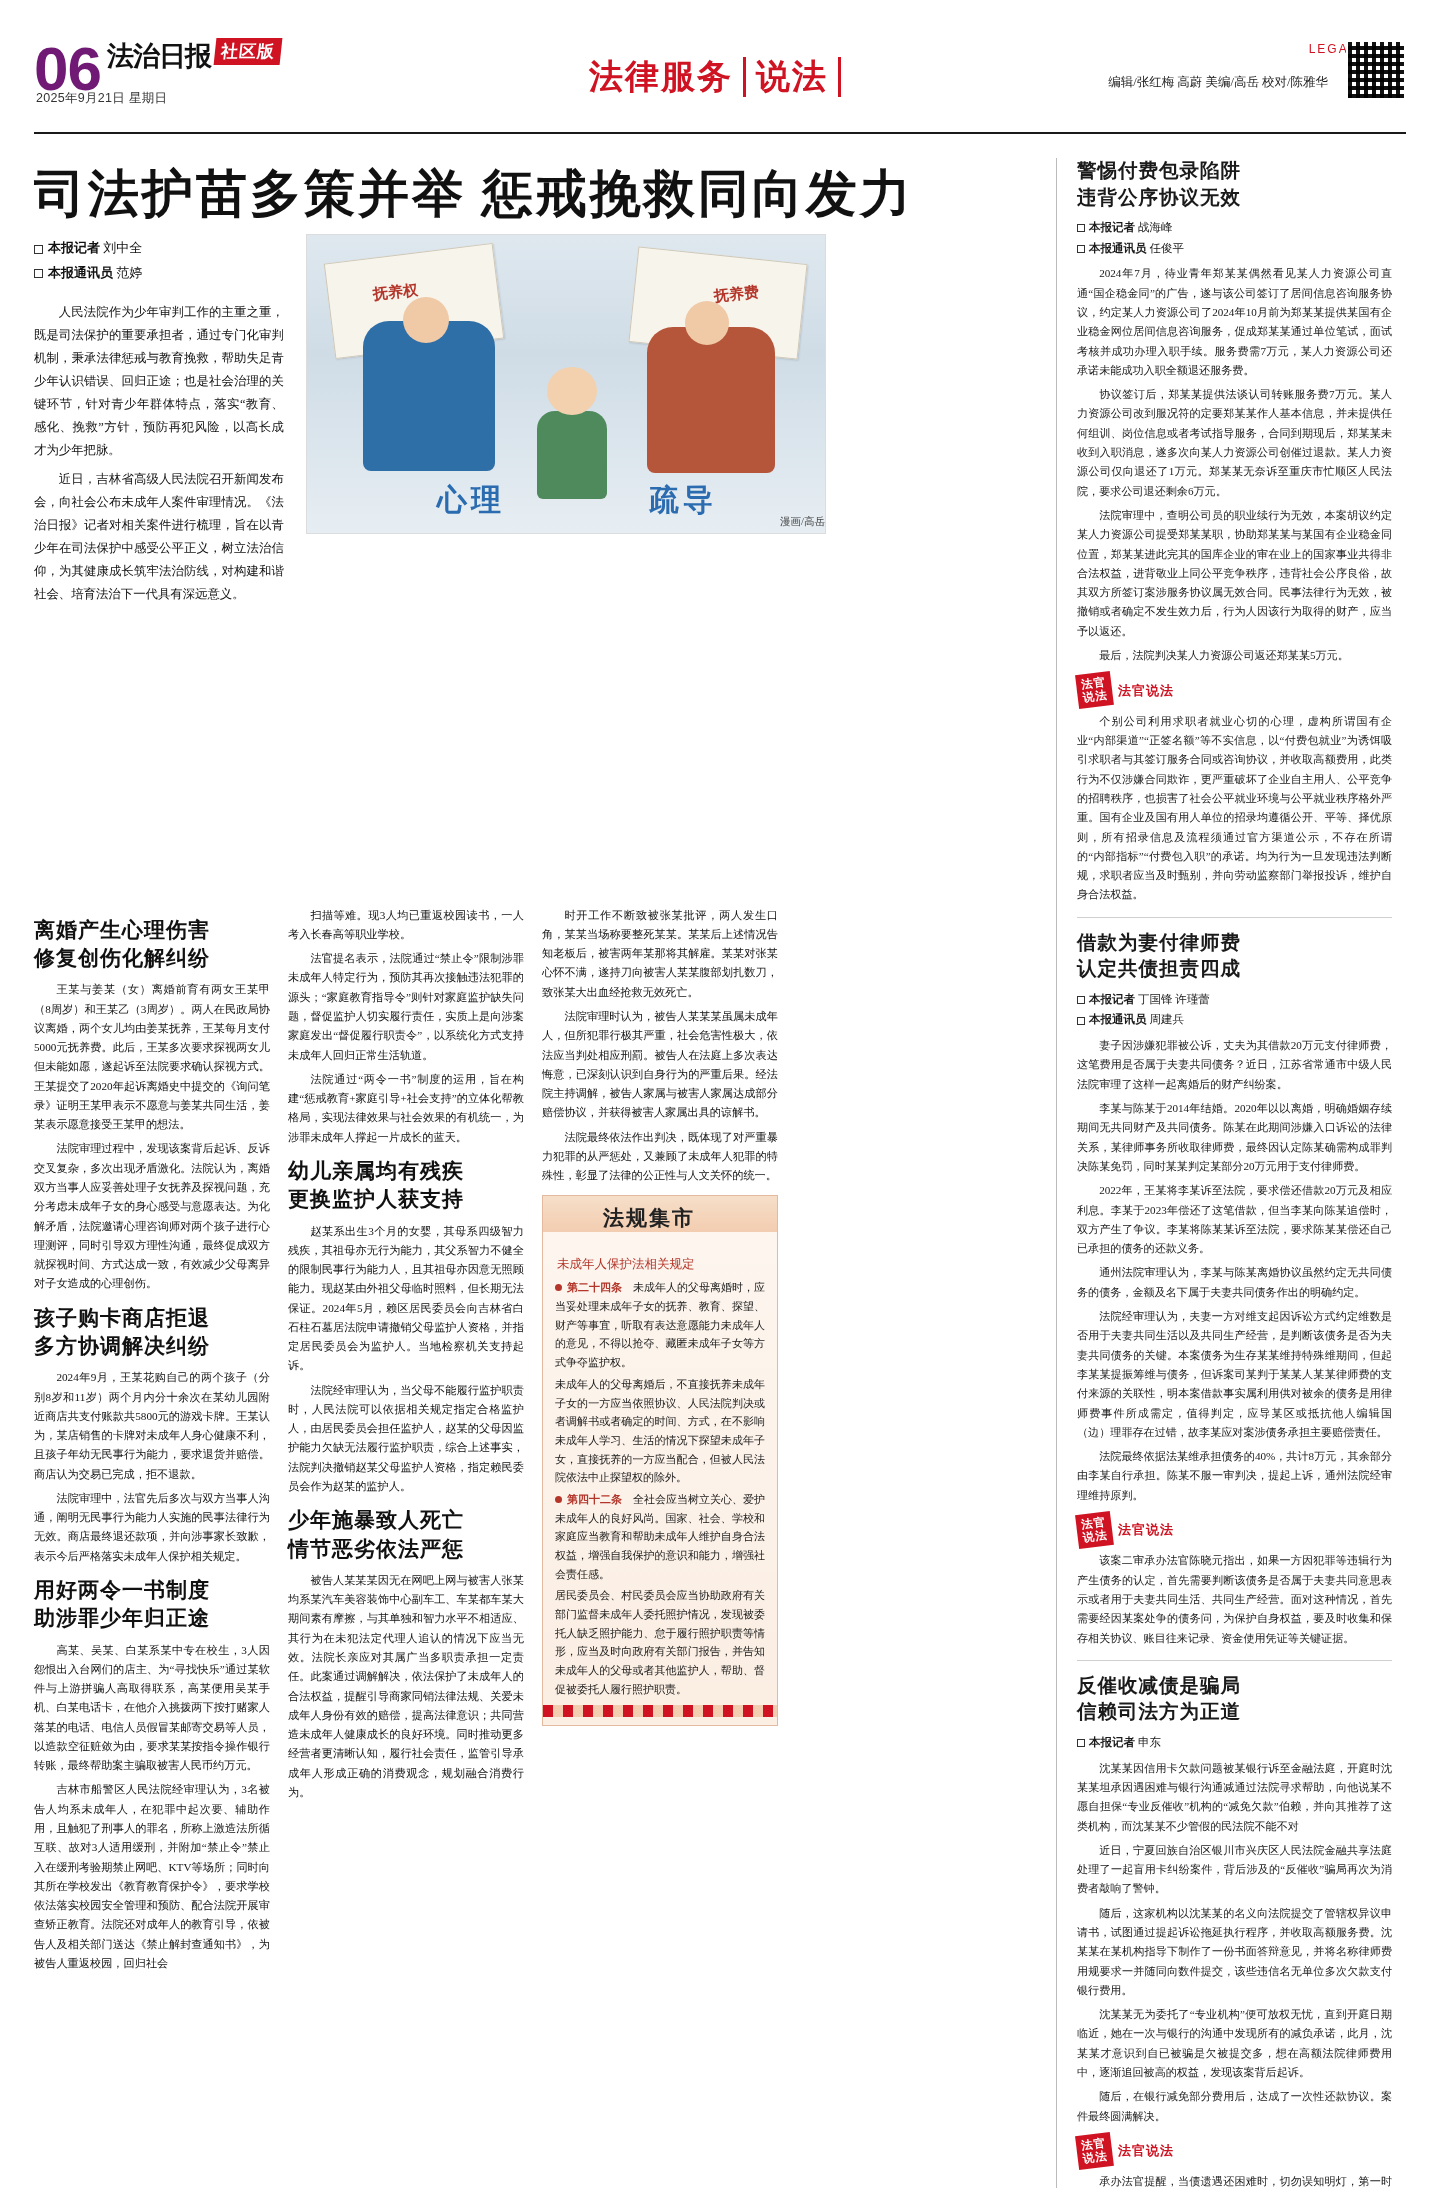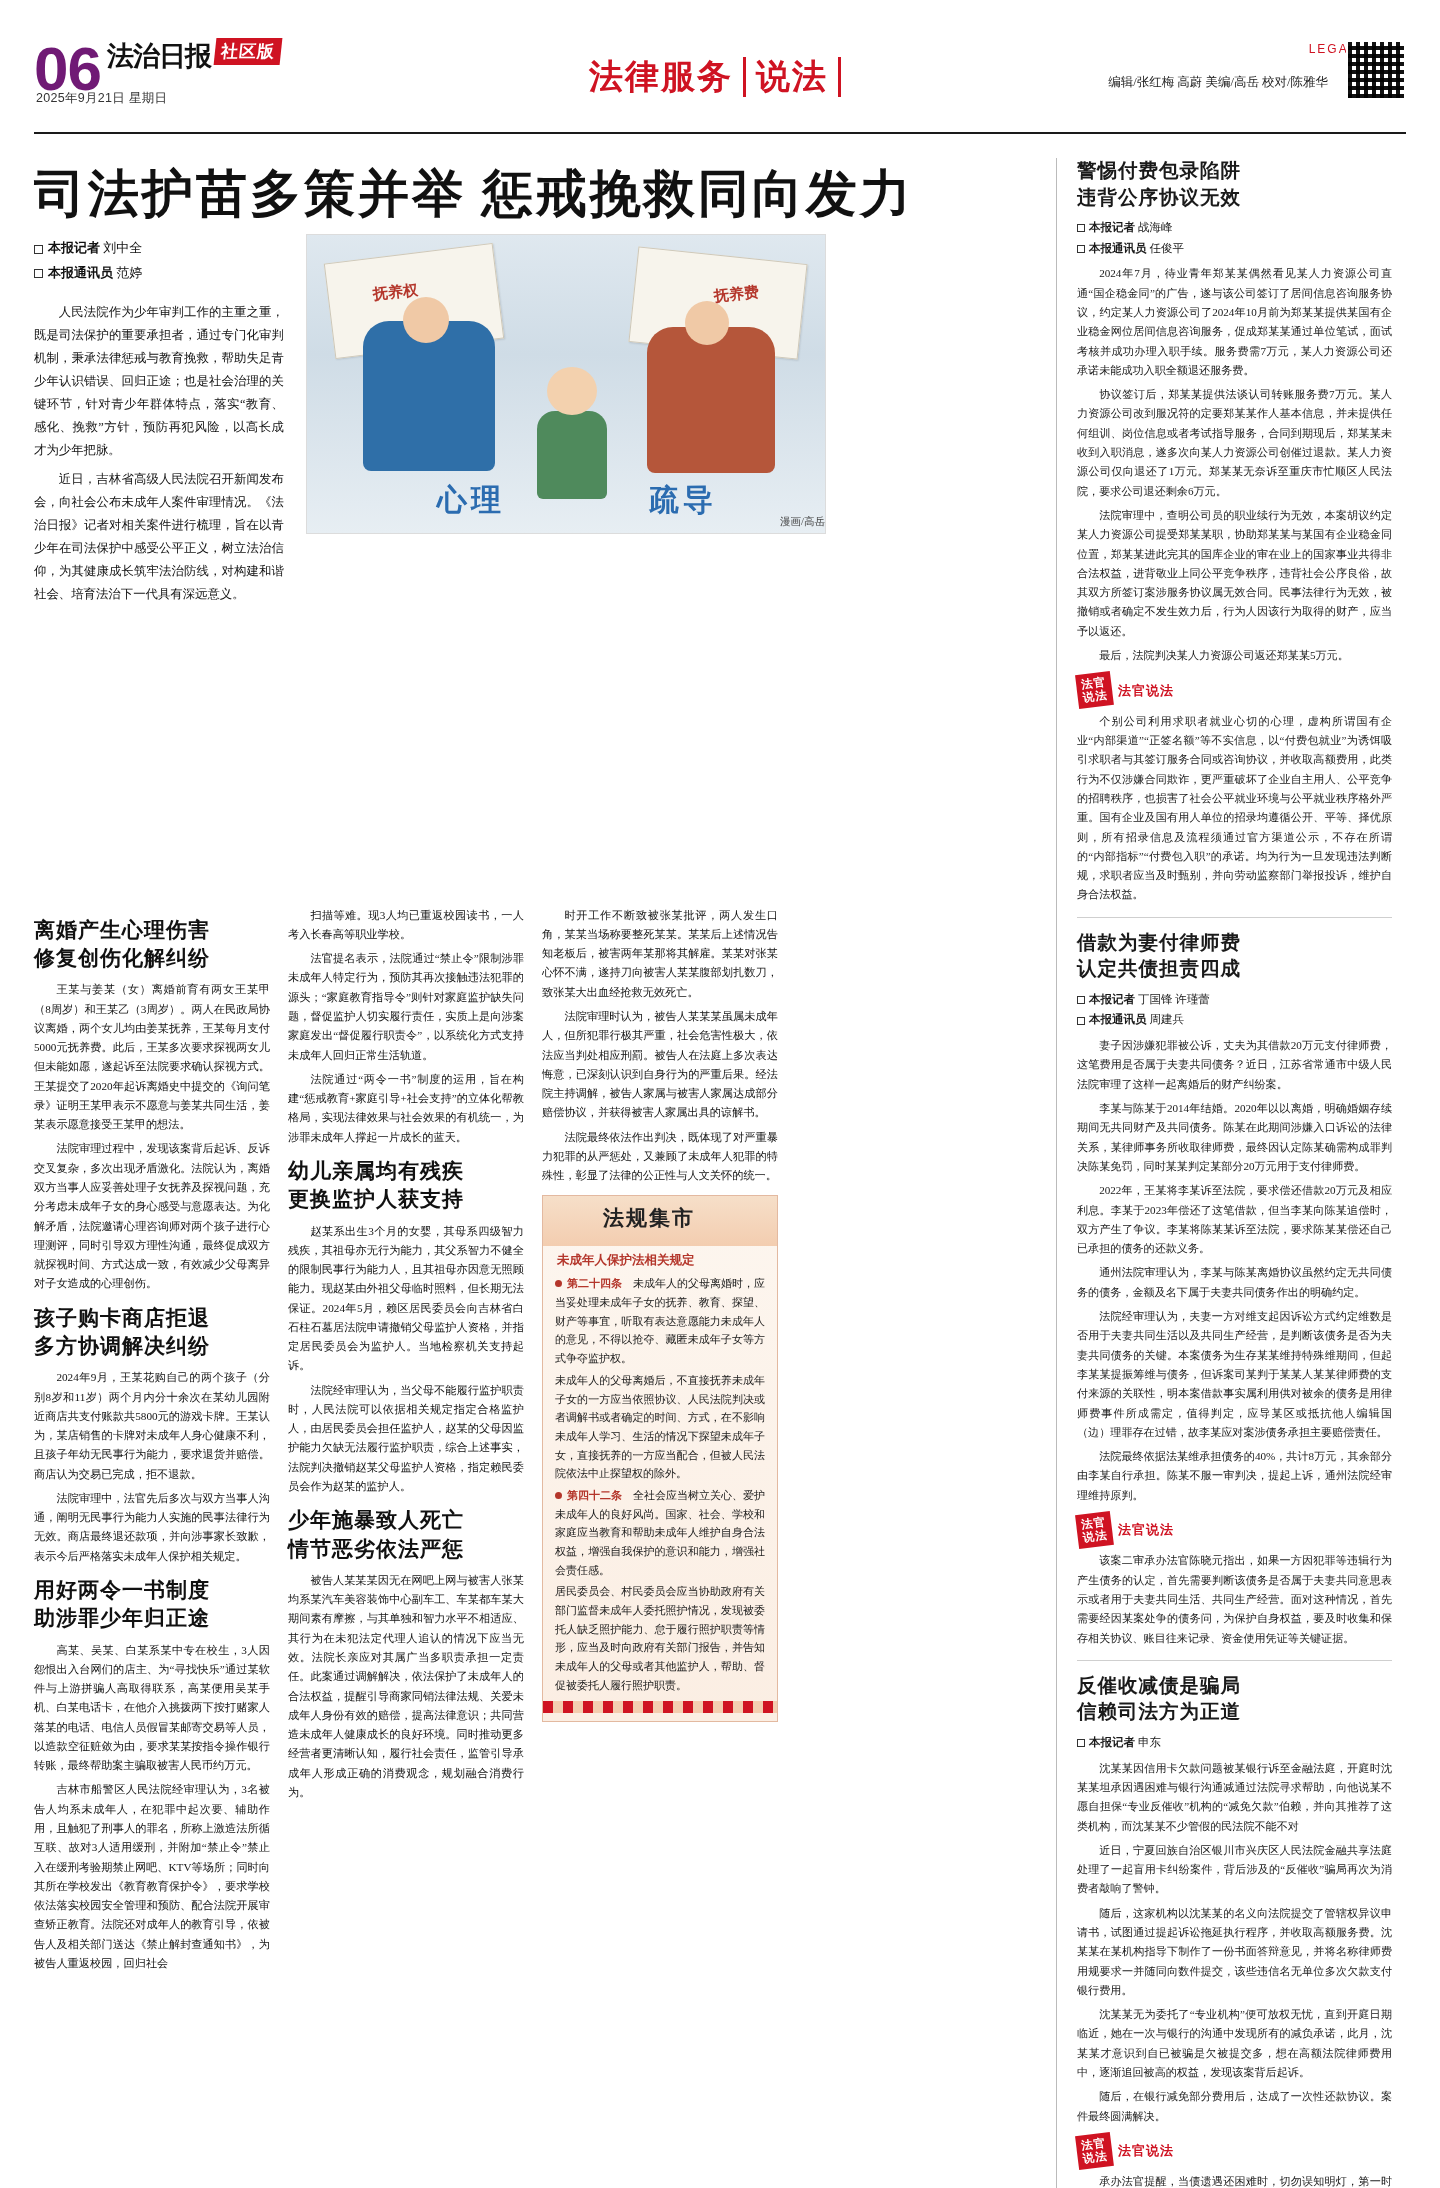--- a/index.html
+++ b/index.html
@@ -68,23 +68,23 @@
   .sub-h { font-size:21px; font-weight:bold; line-height:1.35; letter-spacing:1px; margin:10px 0 8px 0; color:#111; }
   .body-col { font-size:11.2px; line-height:1.72; text-align:justify; color:#131313; }
   .body-col p { margin:0 0 5px 0; text-indent:2em; }
 
   .main-grid { display:flex; margin-top:14px; }
   .mc { width:236px; margin-right:18px; }
   .mc:last-child { margin-right:0; }
 
   
   .fgjs { margin-top:10px; border:1px solid #e3b9a0; background:linear-gradient(180deg,#fdf6ef,#fbeee3); position:relative; padding:0 0 8px 0; }
-  .fgjs-top { height:50px; background:linear-gradient(180deg,#f6dfc9,#f3cdb0); position:relative; overflow:hidden; }
+  .fgjs-top { height:36px; background:linear-gradient(180deg,#f6dfc9,#f3cdb0); position:relative; overflow:hidden; }
   .fgjs-title { position:absolute; left:60px; top:8px; font-size:21px; font-weight:bold; color:#222; letter-spacing:2px; }
-  .fgjs-sub { font-size:12.5px; font-weight:bold; color:#b4362b; padding:6px 12px 2px 14px; }
+  .fgjs-sub { font-size:12.5px; font-weight:normal; color:#b4362b; padding:24px 12px 2px 14px; }
   .fgjs-body { font-size:11px; line-height:1.7; padding:0 12px; text-align:justify; }
   .fgjs-body .art { font-weight:bold; color:#b4362b; }
   .fgjs-body p { margin:3px 0; }
   .fgjs-bullet { display:inline-block; width:7px; height:7px; background:#b4362b; border-radius:50%; margin-right:5px; }
   .fgjs-foot { height:12px; background:repeating-linear-gradient(90deg,#cf1322 0 10px, #f3cdb0 10px 20px); margin-top:6px; }
 
   
   .r-h { font-size:19.5px; font-weight:bold; line-height:1.36; letter-spacing:1px; margin:0 0 6px 0; }
   .r-body { font-size:11.1px; line-height:1.74; text-align:justify; }
   .r-body p { margin:0 0 5px 0; text-indent:2em; }

